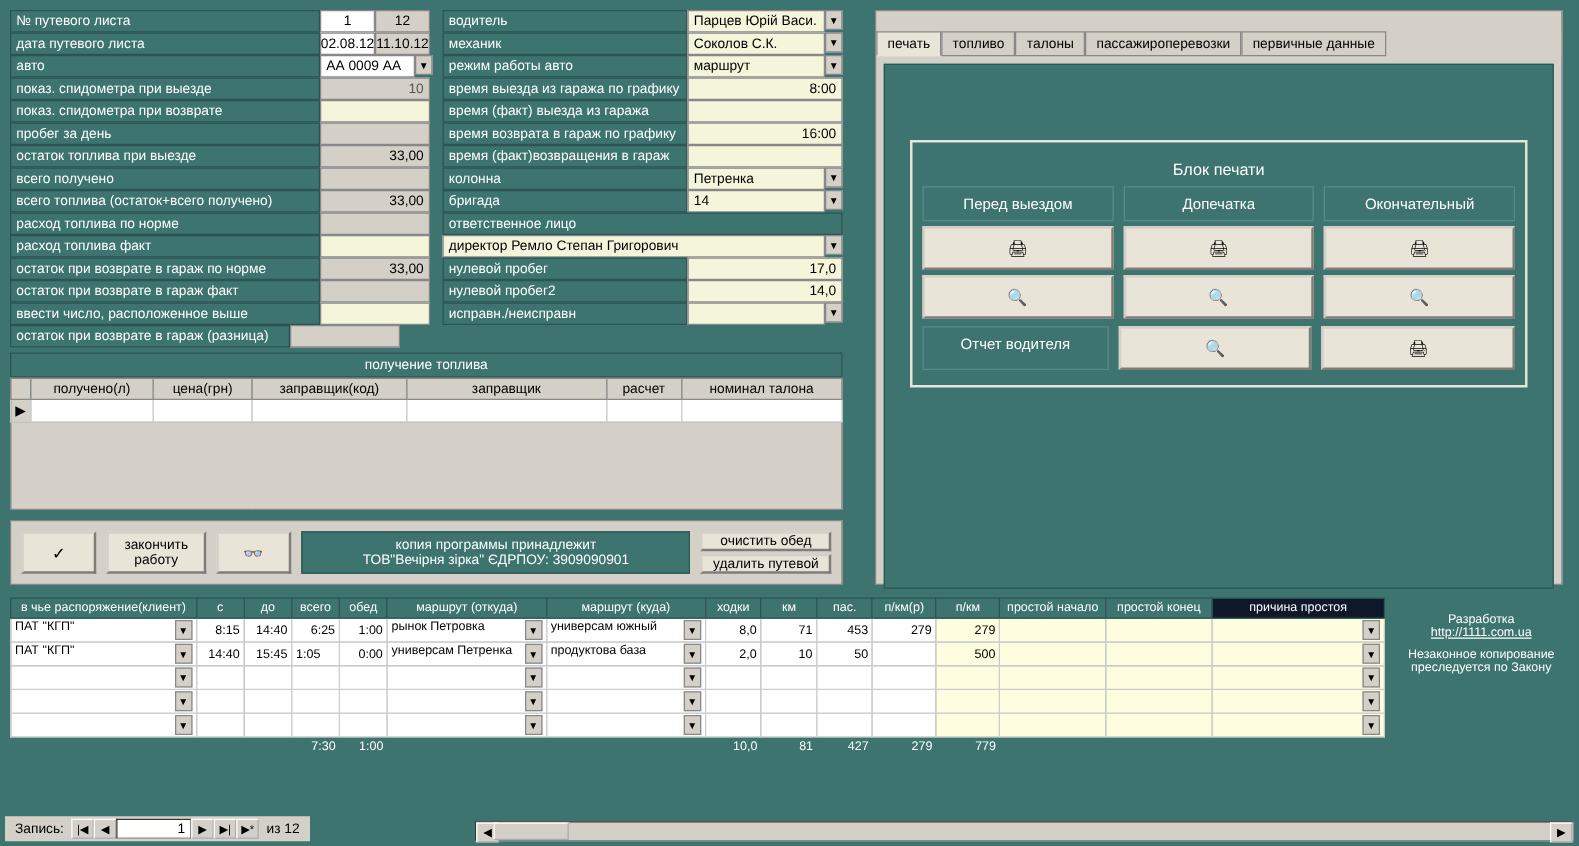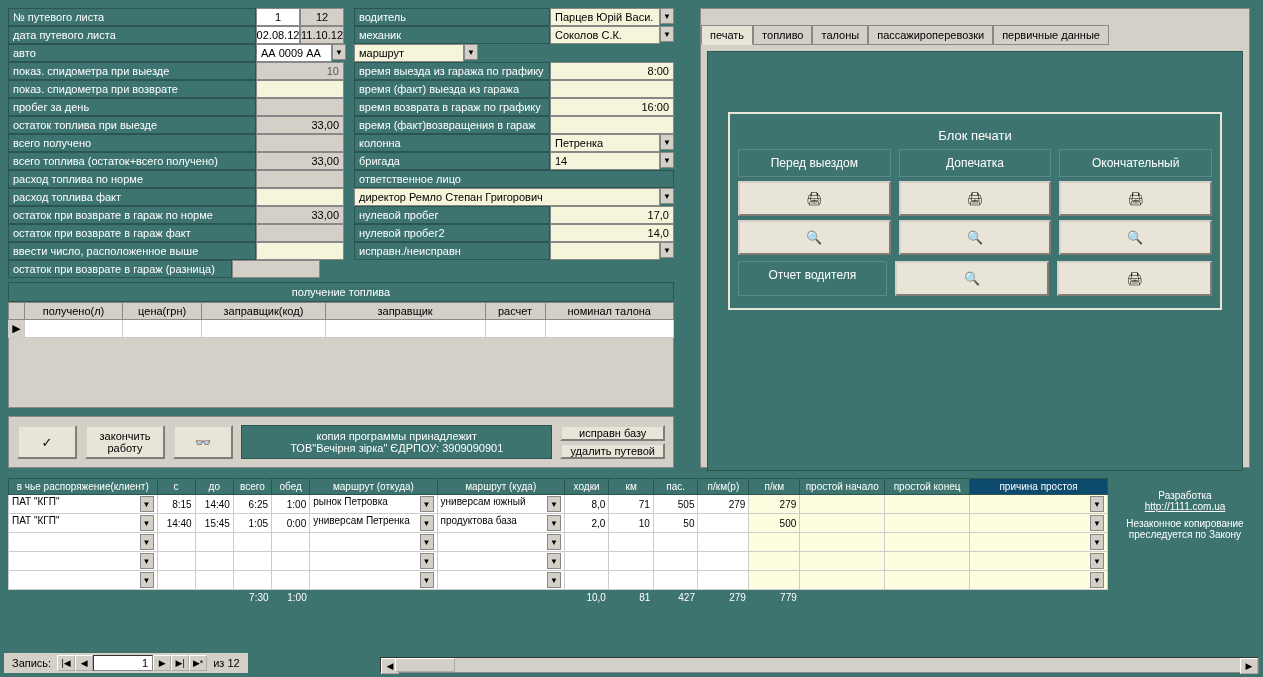--- a/index.html
+++ b/index.html
@@ -73,20 +73,21 @@
       <div class="combo-arrow">▼</div>
     </div>
 
     <div class="row">
       <div class="label-cell" style="width:248px">авто</div>
       <div class="value-cell left combo" style="width:76px;background:#fff">
           <span>АА 0009 АА</span>
         </div>
       <div class="combo-arrow">▼</div>
       <div style="width:8px"></div>
+      <div class="label-cell" style="width:196px">режим работы авто</div>
       <div class="value-cell left combo" style="width:110px">
           <span>маршрут</span>
         </div>
       <div class="combo-arrow">▼</div>
     </div>
 
     <div class="row">
       <div class="label-cell" style="width:248px">показ. спидометра при выезде</div>
       <div class="value-cell" style="width:88px;background:#d4d0c8;color:#555">10</div>
       <div style="width:10px"></div>
@@ -210,21 +211,21 @@
       <div class="btn" style="width:80px;height:34px;white-space:pre;text-align:center">закончить
 работу</div>
       <div class="btn" style="width:60px;height:34px">
           <span class="ico">👓</span>
         </div>
       <div class="label-cell" style="flex:1;flex-direction:column;height:auto;justify-content:center;text-align:center">
         <div>копия программы принадлежит</div>
         <div>ТОВ"Вечірня зірка"     ЄДРПОУ: 3909090901</div>
       </div>
       <div style="display:flex;flex-direction:column;gap:2px">
-        <div class="btn" style="height:16px;padding:2px 8px">исправн базу</div>
+        <div class="btn" style="height:16px;padding:2px 8px">очистить обед</div>
         <div class="btn" style="height:16px;padding:2px 8px">удалить путевой</div>
       </div>
     </div>
   </div>
 
   <div class="tabs">
     <div class="tab-strip">
       <div class="tab active">печать</div>
       <div class="tab">топливо</div>
       <div class="tab">талоны</div>
@@ -286,21 +287,21 @@
         <td class="bh" style="width:36px">обед</td>
         <td class="bh" style="width:120px">маршрут (откуда)</td>
         <td class="bh" style="width:120px">маршрут (куда)</td>
         <td class="bh" style="width:42px">ходки</td>
         <td class="bh" style="width:42px">км</td>
         <td class="bh" style="width:42px">пас.</td>
         <td class="bh" style="width:48px">п/км(р)</td>
         <td class="bh" style="width:48px">п/км</td>
         <td class="bh" style="width:80px">простой начало</td>
         <td class="bh" style="width:80px">простой конец</td>
-        <td class="bh y" style="width:130px;background:#0c4a6e">причина простоя</td>
+        <td class="bh y" style="width:130px;background:#0f172a">причина простоя</td>
       </tr>
       <tr>
         <td class="bc">
               <div style="display:flex">
                 <span style="flex:1">ПАТ "КГП"</span>
                 <span class="combo-arrow">▼</span>
               </div>
             </td>
         <td class="bc" style="text-align:right">8:15</td>
         <td class="bc" style="text-align:right">14:40</td>
@@ -313,42 +314,42 @@
               </div>
             </td>
         <td class="bc">
               <div style="display:flex">
                 <span style="flex:1">универсам южный</span>
                 <span class="combo-arrow">▼</span>
               </div>
             </td>
         <td class="bc" style="text-align:right">8,0</td>
         <td class="bc" style="text-align:right">71</td>
-        <td class="bc" style="text-align:right">505</td>
+        <td class="bc" style="text-align:right">453</td>
         <td class="bc" style="text-align:right">279</td>
         <td class="bc y" style="text-align:right">279</td>
         <td class="bc y"></td>
             <td class="bc y"></td>
         <td class="bc y">
               <div style="display:flex">
                 <span style="flex:1"></span>
                 <span class="combo-arrow">▼</span>
               </div>
             </td>
       </tr>
       <tr>
         <td class="bc">
               <div style="display:flex">
                 <span style="flex:1">ПАТ "КГП"</span>
                 <span class="combo-arrow">▼</span>
               </div>
             </td>
         <td class="bc" style="text-align:right">14:40</td>
         <td class="bc" style="text-align:right">15:45</td>
-        <td class="bc" style="text-align:right">1:05</td>
+        <td class="bc" style="">1:05</td>
         <td class="bc" style="text-align:right">0:00</td>
         <td class="bc">
               <div style="display:flex">
                 <span style="flex:1">универсам Петренка</span>
                 <span class="combo-arrow">▼</span>
               </div>
             </td>
         <td class="bc">
               <div style="display:flex">
                 <span style="flex:1">продуктова база</span>

